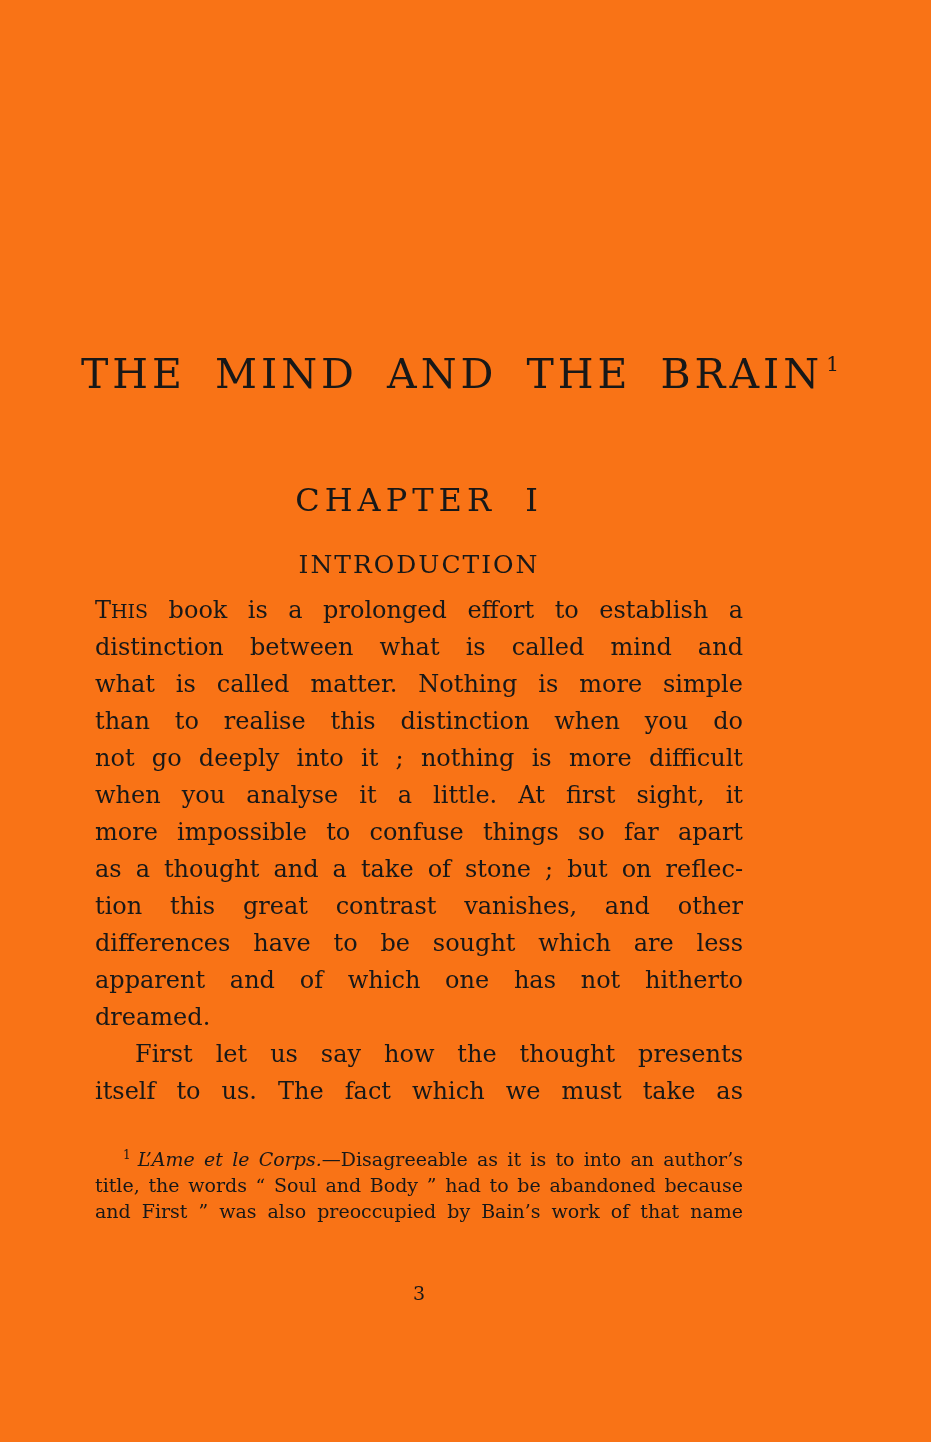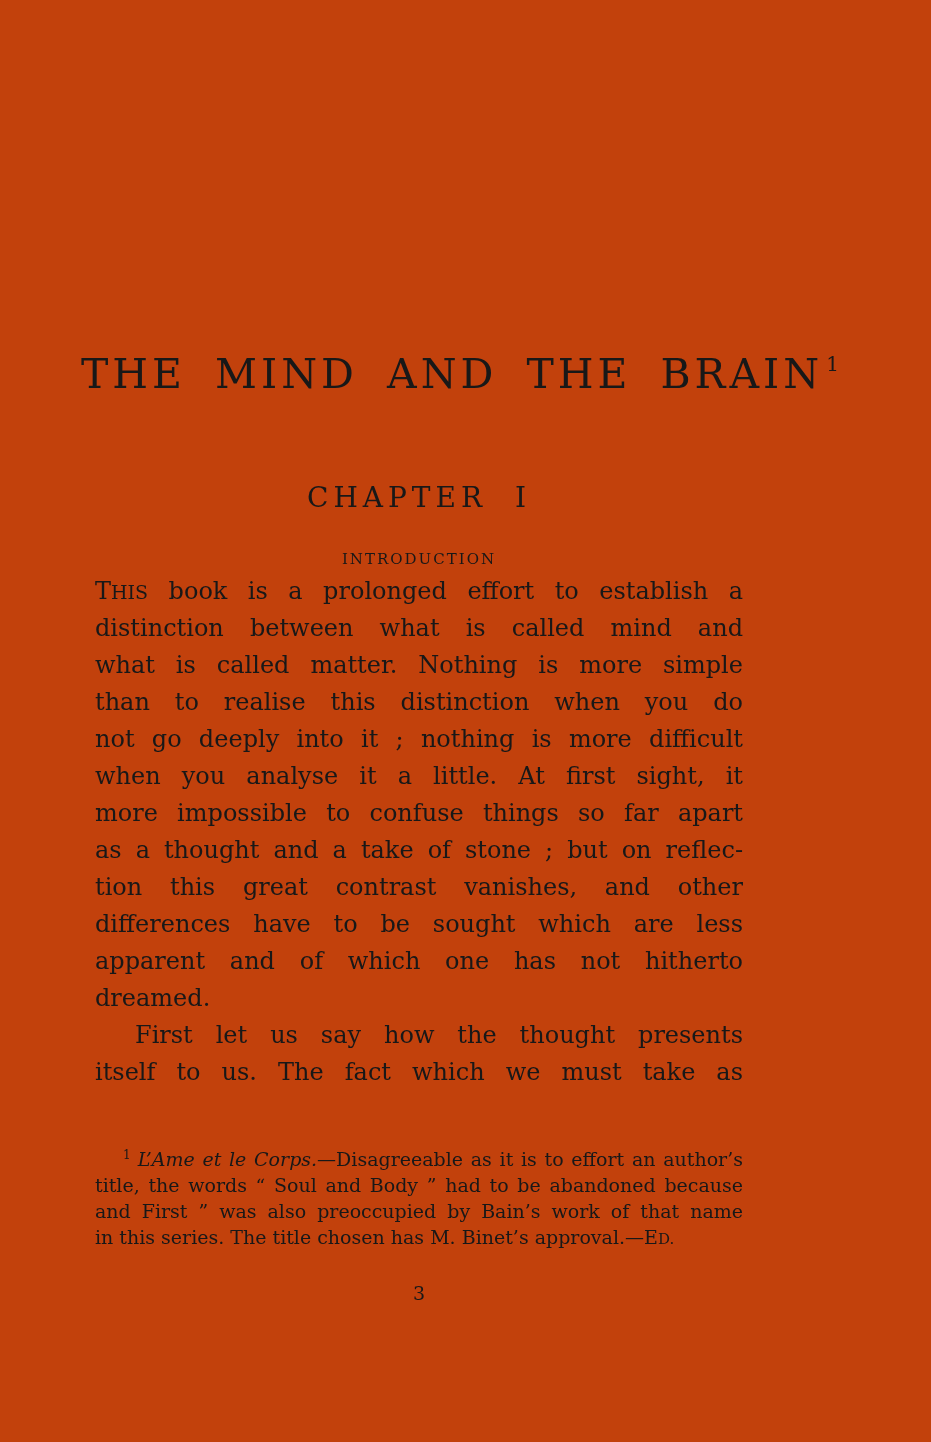--- a/index.html
+++ b/index.html
@@ -1,40 +1,40 @@
 <!DOCTYPE html>
 <html><head>
 <meta charset="utf-8">
 <style>
   html, body { margin:0; padding:0; background:#ffffff; }
   .page {
     position:relative; width:931px; height:1442px;
-    background:#c2410c; color:#181818; overflow:hidden;
+    background:#f97316; color:#181818; overflow:hidden;
     font-family:"DejaVu Serif", "Liberation Serif", serif;
   }
   .col { position:absolute; left:95px; top:0; width:648px; height:100%; }
 
   .title {
     position:absolute; top:350px; left:-14px; width:676px; margin:0;
     text-align:center; white-space:nowrap;
     font-size:41px; font-weight:normal; letter-spacing:4px; word-spacing:12px;
   }
   .tsup { font-size:20px; vertical-align:17px; margin-left:3px; letter-spacing:0; }
 
   .chapter {
     position:absolute; top:481px; left:0; width:100%;
     text-align:center; white-space:nowrap;
-    font-size:28px; letter-spacing:5px; word-spacing:14px;
+    font-size:32px; letter-spacing:5px; word-spacing:14px;
   }
   .sect {
     position:absolute; top:550px; left:0; width:100%;
-    text-align:center; font-size:15px; letter-spacing:2px;
+    text-align:center; font-size:25px; letter-spacing:2px;
   }
 
-  .bodytext { position:absolute; top:573px; left:0; width:100%; font-size:24px; line-height:37px; }
+  .bodytext { position:absolute; top:592px; left:0; width:100%; font-size:24px; line-height:37px; }
   .bl { height:37px; overflow:visible; }
   .jl { text-align:justify; text-align-last:justify; }
   .indent { text-indent:40px; }
   .sc1 { font-size:19px; }
 
   .fnote { position:absolute; top:1142px; left:0; width:100%; font-size:19px; line-height:26px; }
   .fl { min-height:26px; }
   .fsup { font-size:12px; vertical-align:7px; margin-left:28px; margin-right:7px; }
   .it { font-style:italic; }
   .edsmall { font-size:15px; }
@@ -64,22 +64,21 @@
       <div class="bl jl">as a thought and a take of stone ; but on reflec-</div>
       <div class="bl jl">tion this great contrast vanishes, and other</div>
       <div class="bl jl">differences have to be sought which are less</div>
       <div class="bl jl">apparent and of which one has not hitherto</div>
       <div class="bl">dreamed.</div>
       <div class="bl jl indent">First let us say how the thought presents</div>
       <div class="bl jl">itself to us.  The fact which we must take as</div>
     </div>
 
     <div class="fnote">
-      <div class="fl jl"><span class="fsup">1</span><span class="it">L’Ame et le Corps.</span><span>—Disagreeable as it is to effort an author’s</span></div>
+      <div class="fl jl"><span class="fsup">1</span><span class="it">L’Ame et le Corps.</span><span>—Disagreeable as it is to into an author’s</span></div>
       <div class="fl jl">title, the words “ Soul and Body ” had to be abandoned because</div>
       <div class="fl jl">and First ” was also preoccupied by Bain’s work of that name</div>
-      <div class="fl"><span>in this series.  The title chosen has M. Binet’s approval.—</span><span>E</span><span class="edsmall">D.</span></div>
     </div>
 
     <div class="pnum">3</div>
 
   </div>
 </div>
 
 </body></html>

